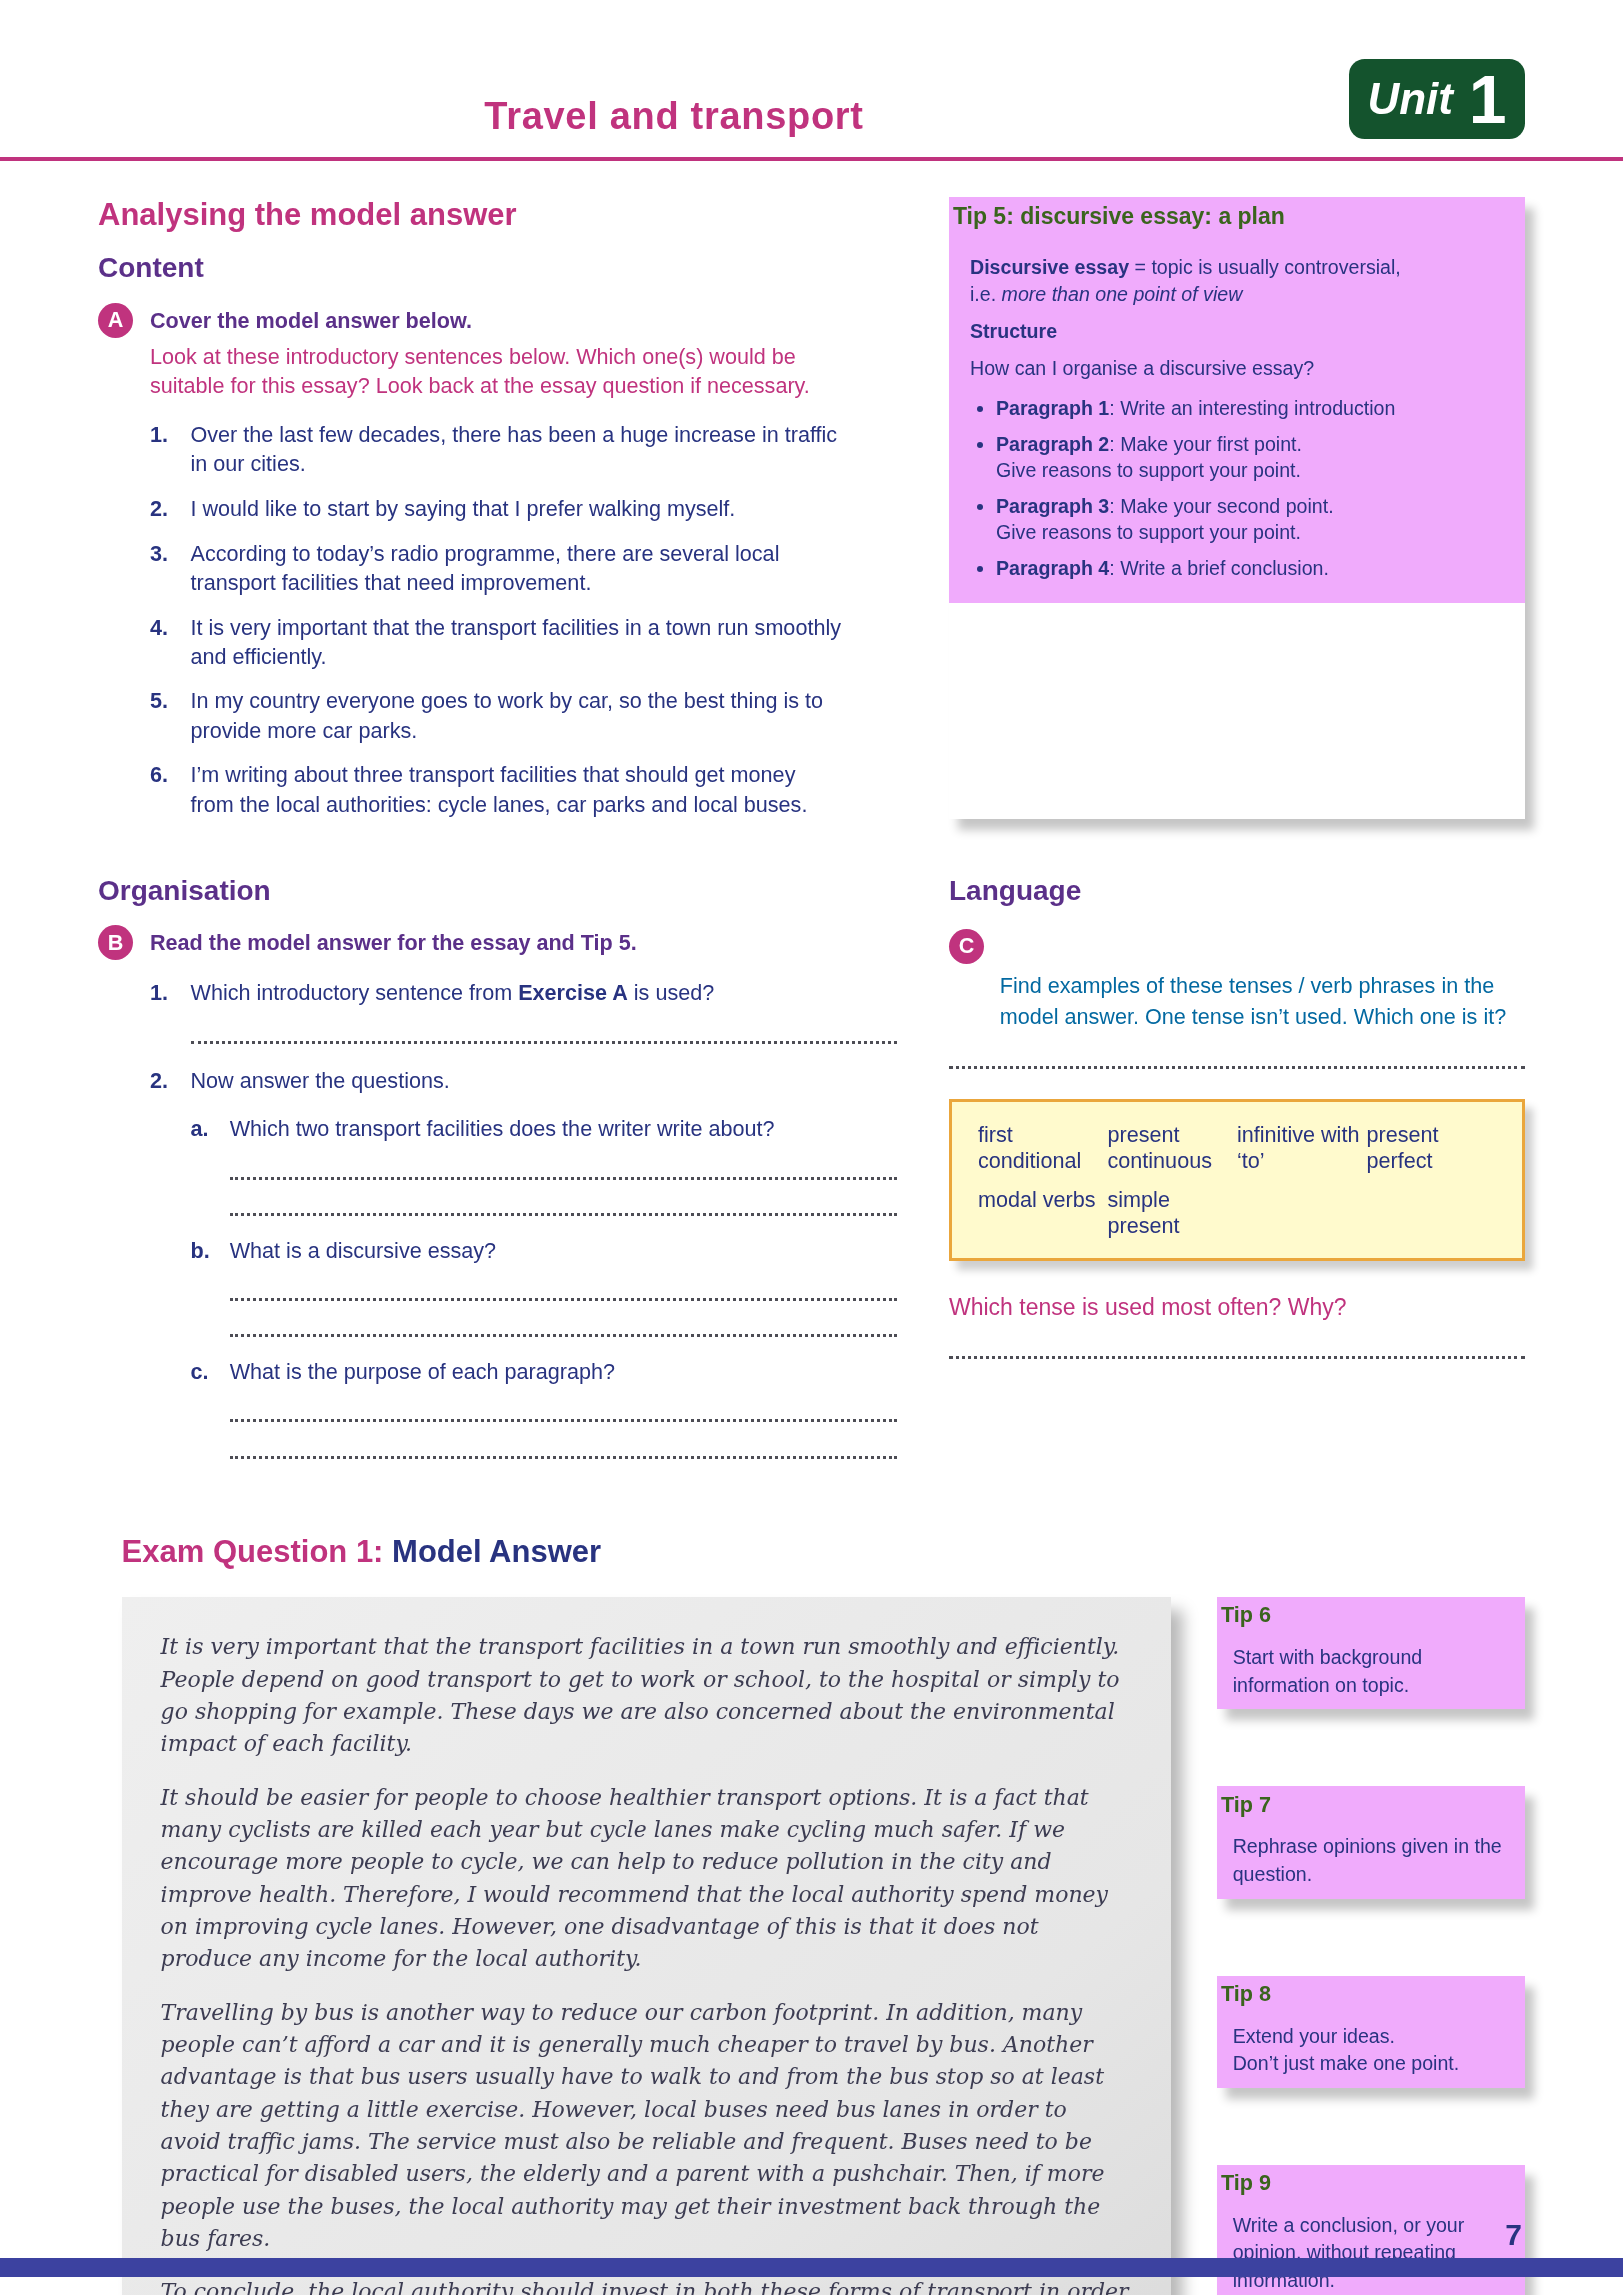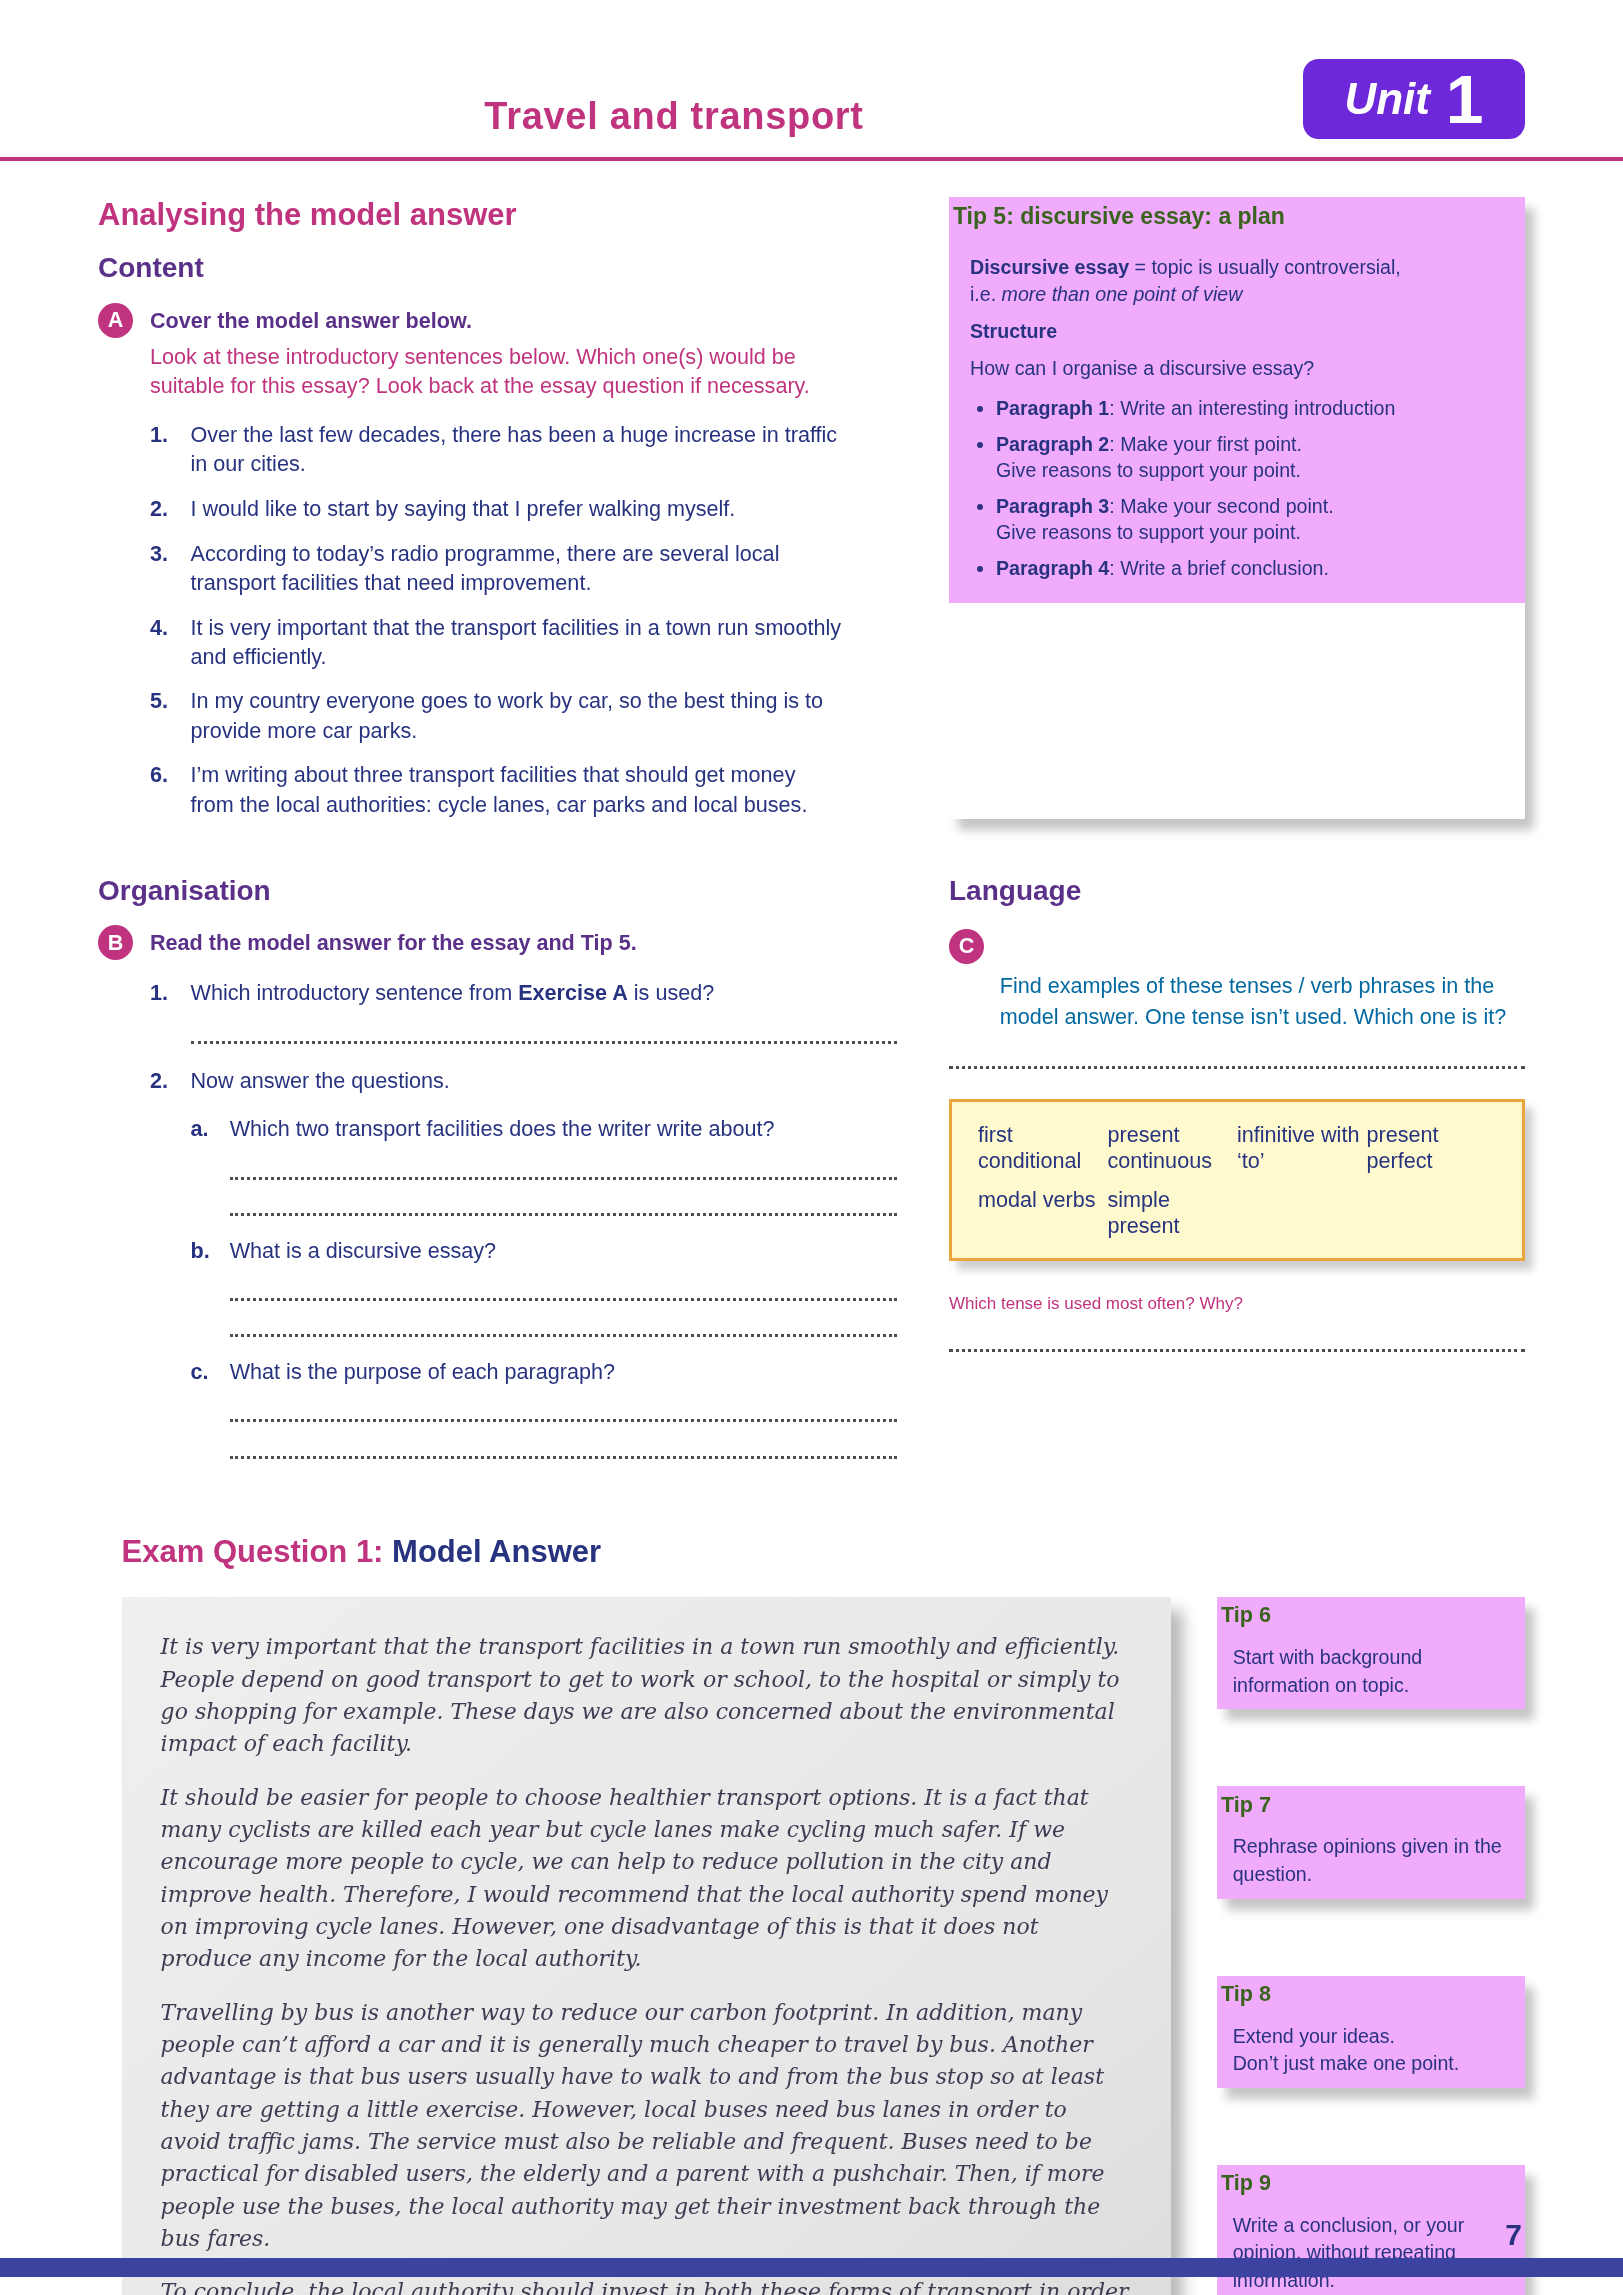--- a/index.html
+++ b/index.html
@@ -14,22 +14,22 @@
 
   
   .page-header { position:relative; height:157px; }
   .header-title {
     position:absolute; left:0; right:275px; top:95px;
     text-align:center; font-size:38px; font-weight:600;
     color:#c0337e; letter-spacing:0.7px;
   }
   .unit-badge {
     position:absolute; right:0; top:59px;
-    width:222px; height:80px;
-    background:#6d28d9; border-radius:15.7px;
+    width:176px; height:80px;
+    background:#14532d; border-radius:15.7px;
     display:flex; align-items:center; justify-content:center; gap:15.7px;
   }
   .unit-word { color:#fff; font-size:44px; font-weight:bold; font-style:italic; }
   .unit-num  { color:#fff; font-size:68px; font-weight:bold; line-height:1; }
   .header-rule { height:3.9px; background:#c0337e; margin:0 -98px; }
 
   
   .h-magenta { color:#c0337e; font-size:31px; font-weight:bold; }
   .h-purple  { color:#5b3089; font-size:28px; font-weight:bold; }
   .badge {
@@ -82,21 +82,21 @@
   
   .lang-ex { display:flex; gap:15.7px; margin-top:22px; }
   .lang-prompt { color:#0369a1; font-size:21.6px; line-height:1.4; padding-top:2.6px;margin-top:40px; }
   .dotline.wide { height:31px; margin-top:6.5px; }
   .yellow-box {
     margin-top:30px; background:#fffacd; border:3.9px solid #eaa63c;
     box-shadow:7.9px 9.2px 7.9px #cfcfcf;
     display:grid; grid-template-columns:1fr 1fr 1fr 1fr; row-gap:13px;
     padding:19.6px 26px; font-size:21.6px; color:#283380;
   }
-  .followup { color:#c0337e; font-size:17px; margin-top:33px; }
+  .followup { color:#c0337e; font-size:23px; margin-top:33px; }
 
   
   .exam { margin-top:75px; padding-left:23.6px; }
   .exam-heading { font-size:31px; font-weight:bold; }
   .magenta { color:#c0337e; }
   .navy { color:#283380; }
   .exam-grid { display:grid; grid-template-columns:1fr 308px; column-gap:46px; margin-top:27.5px; }
   .paper {
     background:linear-gradient(140deg,#efefef 0%,#e6e6e6 70%,#dbdbdb 100%);
     box-shadow:11.8px 13px 14.4px rgba(0,0,0,0.28);

